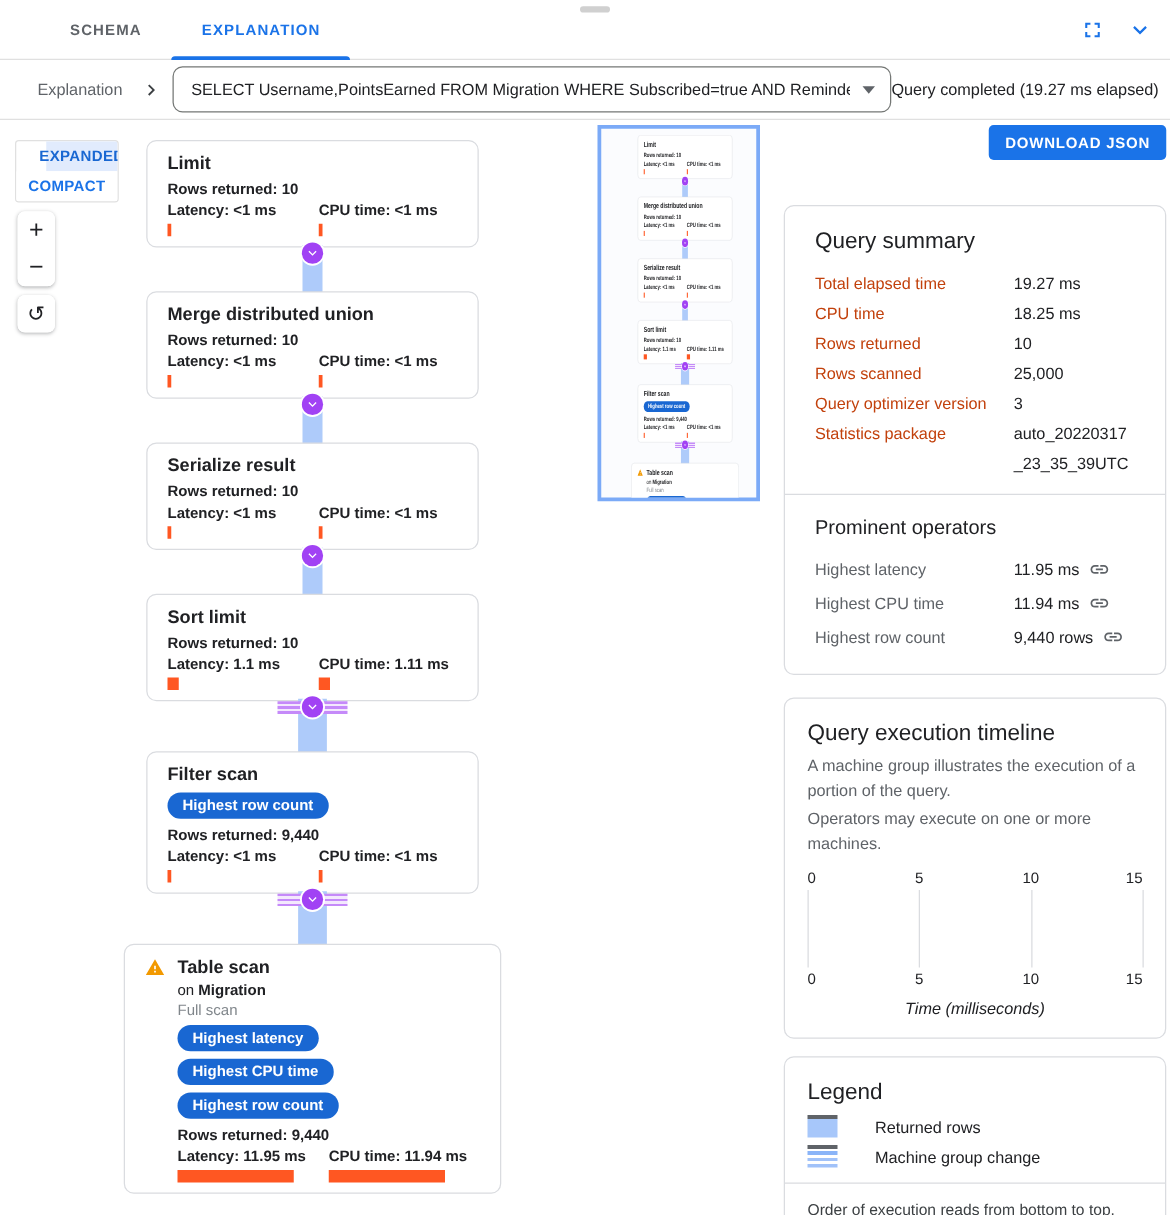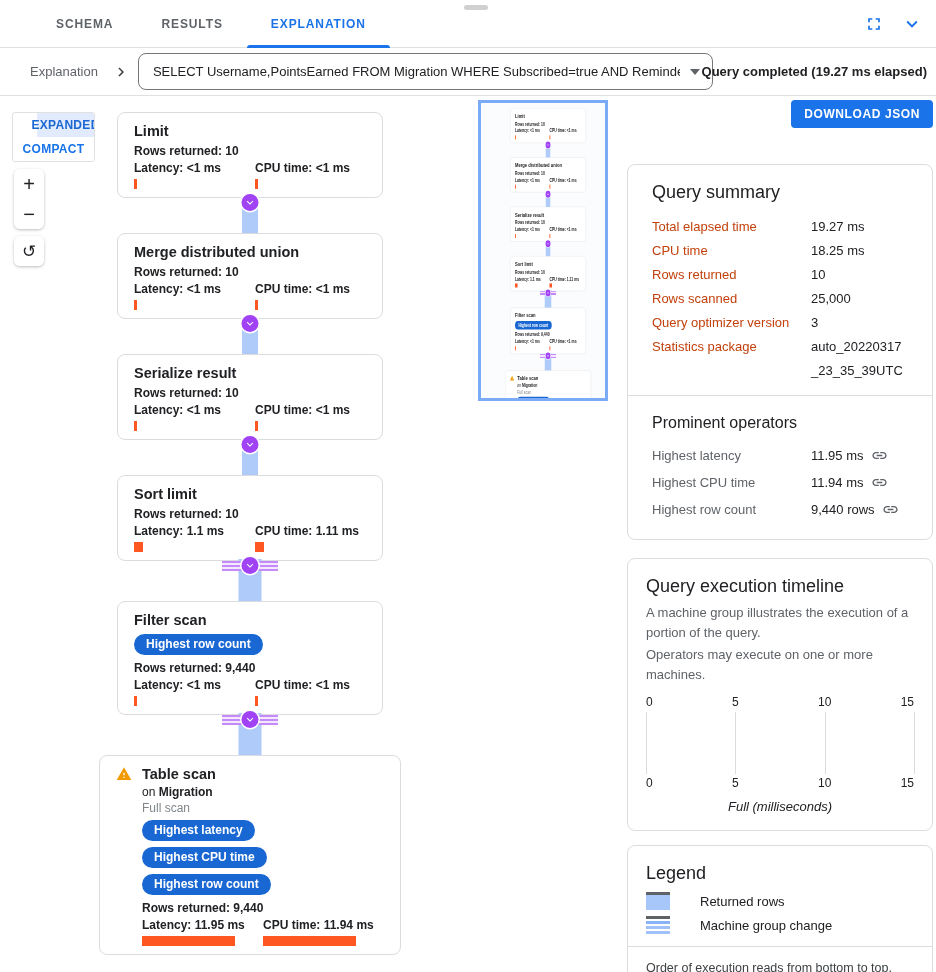--- a/index.html
+++ b/index.html
@@ -17,21 +17,21 @@
   .icon-btn svg { fill:#1a73e8; }
 
   
   .toolbar { position:absolute; left:0; top:48px; width:100%; height:48px; border-bottom:1px solid #e0e0e0; display:flex; align-items:center; }
   .crumb { margin-left:30px; font-size:13px; color:#5f6368; }
   .crumb-chev { margin:0 8px 0 14px; display:flex; align-items:center; }
   .crumb-chev svg { fill:#3c4043; }
   .query-select { width:575px; height:37px; border:1px solid #747775; border-radius:8px; display:flex; align-items:center; padding:0 12px 0 14px; font-size:13px; color:#202124; cursor:pointer; background:#fff; }
   .query-select .qtext { flex:1; white-space:nowrap; overflow:hidden; }
   .query-select .caret { width:0; height:0; border-left:5px solid transparent; border-right:5px solid transparent; border-top:6px solid #5f6368; margin-left:10px; flex:none; }
-  .query-status { position:absolute; right:9px; font-size:13px; color:#202124;font-weight:bold; }
+  .query-status { position:absolute; right:9px; font-size:13px; color:#202124; }
 
   
   .view-toggle { position:absolute; left:12px; top:112px; width:83px; border:1px solid #e0e0e0; border-radius:3px; overflow:hidden; background:#fff; }
   .view-toggle .vt { height:24px; display:flex; align-items:center; justify-content:center; font-size:12px; font-weight:700; letter-spacing:.3px; cursor:pointer; }
   .vt.selected { background:#e1ebfd; color:#1967d2;margin-left:24px; }
   .vt.unselected { background:#fff; color:#1a73e8; }
   .zoom-card { position:absolute; left:14px; width:30px; background:#fff; border-radius:6px; box-shadow:0 1px 3px rgba(60,64,67,.35); display:flex; flex-direction:column; overflow:hidden; }
   .zoom-card.zc1 { top:169px; }
   .zoom-card.zc2 { top:236px; }
   .zbtn { height:30px; display:flex; align-items:center; justify-content:center; font-size:20px; color:#202124; cursor:pointer; background:#fff; border:none; font-family:"Liberation Sans",sans-serif; }
@@ -108,21 +108,20 @@
 </style>
 </head>
 <body>
 
 <div class="app">
 
   <div class="drag-handle"></div>
 
   <div class="tabbar">
     <div class="tab">SCHEMA</div>
-    <div class="tab">RESULTS</div>
     <div class="tab active">EXPLANATION</div>
     <div class="tabbar-icons">
       <div class="icon-btn">
         <svg width="20" height="20" viewBox="0 0 24 24">
             <path d="M7 14H5v5h5v-2H7v-3zm-2-4h2V7h3V5H5v5zm12 7h-3v2h5v-5h-2v3zM14 5v2h3v3h2V5h-5z"></path>
           </svg>
       </div>
       <div class="icon-btn">
         <svg width="22" height="22" viewBox="0 0 24 24">
             <path d="M7.41 8.59 12 13.17l4.59-4.58L18 10l-6 6-6-6 1.41-1.41z"></path>
@@ -555,21 +554,21 @@
             <div class="tl-grid" style="left: 66.6667%;"></div>
             <div class="tl-grid" style="left: 100%;"></div>
           </div>
           <div class="tl-axis">
             <span style="left: 0%;">0</span>
             <span style="left: 33.3333%;">5</span>
             <span style="left: 66.6667%;">10</span>
             <span style="left: 100%;">15</span>
           </div>
         </div>
-      <div class="tl-xlabel">Full (milliseconds)</div>
+      <div class="tl-xlabel">Time (milliseconds)</div>
     </div>
 
     <div class="card c3">
       <div class="card-title" style="margin-bottom:2px;">Legend</div>
       <div id="legend-items">
           <div class="lg-item">
             <div class="lg-swatch returned"></div>
             <div class="lg-label">Returned rows</div>
           </div>
           <div class="lg-item">

